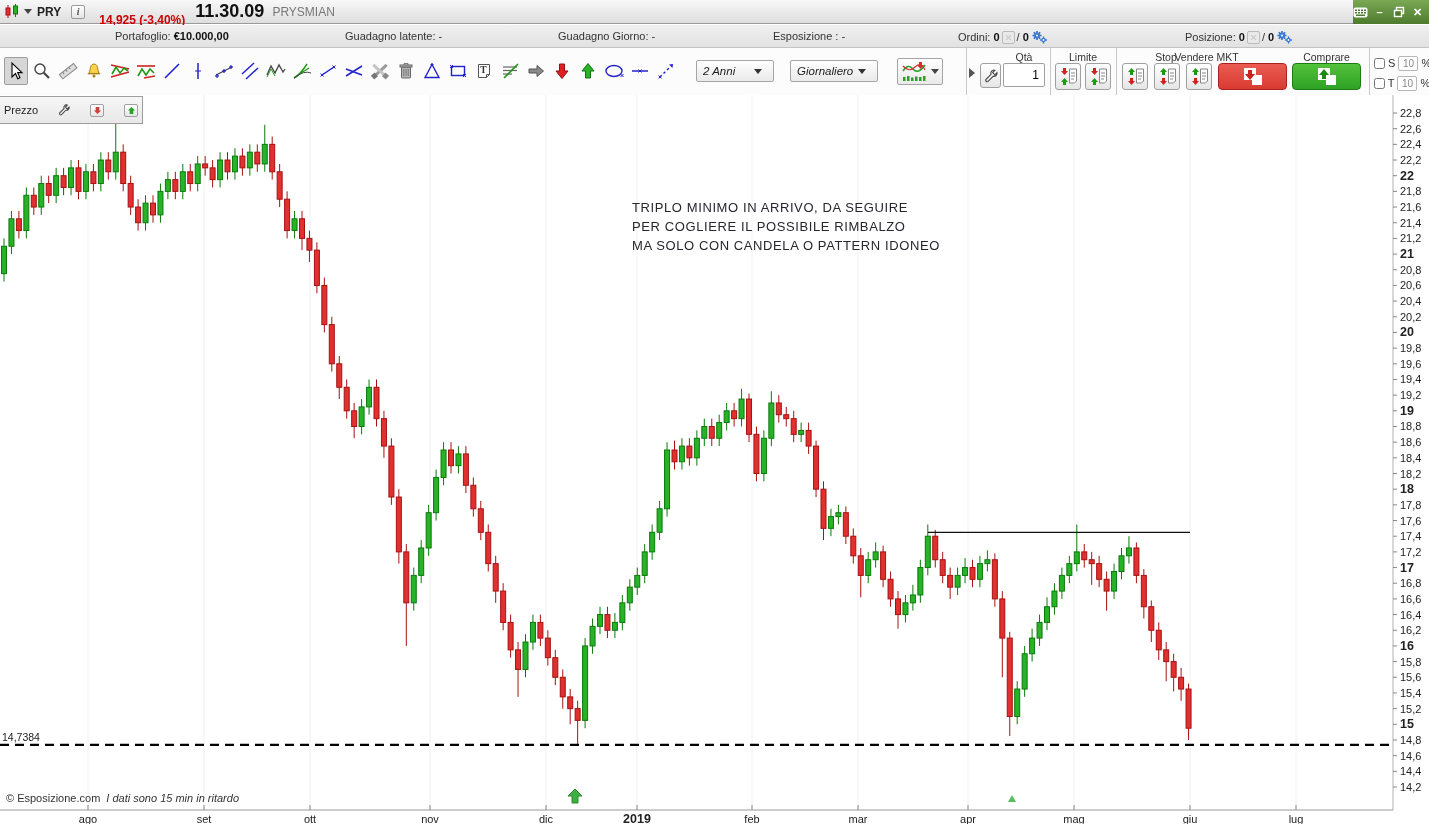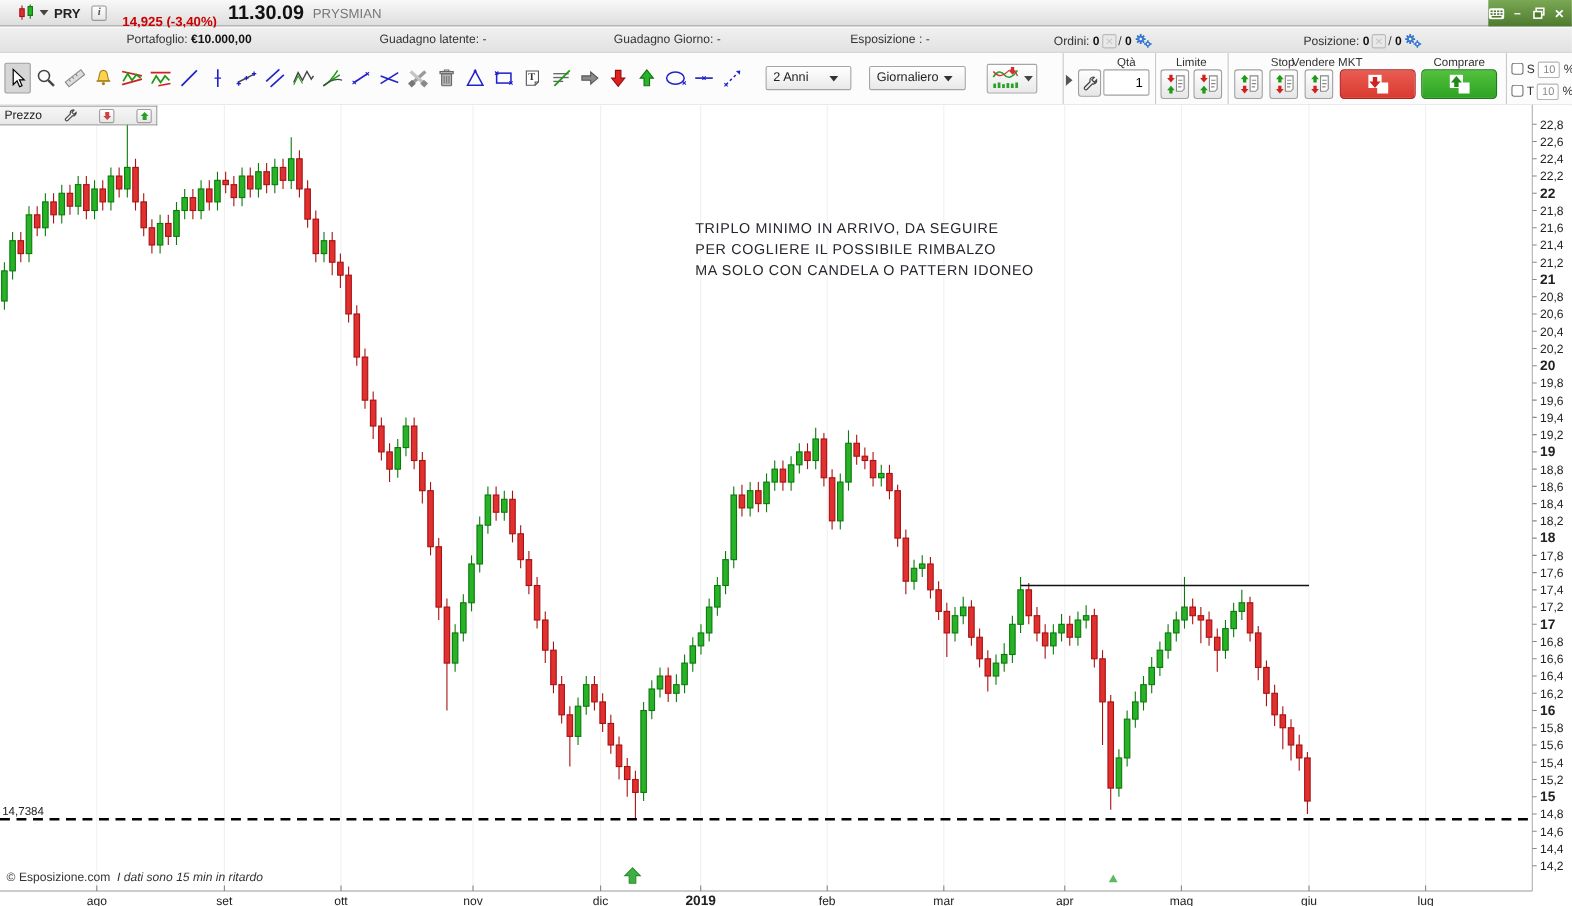--- a/index.html
+++ b/index.html
@@ -2,21 +2,21 @@
 <html><head>
 <meta charset="utf-8">
 <style>
   * { box-sizing: border-box; margin: 0; padding: 0; }
   html,body { width:1429px; height:824px; overflow:hidden; }
   body { font-family:"Liberation Sans", sans-serif; background:#fff; position:relative; font-size:11px; color:#333; }
 
   
   .titlebar { position:absolute; left:0; top:0; width:1429px; height:24px;
     background:linear-gradient(#f8f8f8,#dedede); border-bottom:1px solid #9a9a9a;
-    display:flex; align-items:center; padding-left:16px; }
+    display:flex; align-items:center; padding-left:4px; }
   .titlebar .logo { width:17px; height:17px; display:inline-block; }
   .caret-down { width:0; height:0; border-left:4px solid transparent; border-right:4px solid transparent;
     border-top:5px solid #444; display:inline-block; margin:0 5px 0 3px; cursor:pointer; }
   .sym { font-size:12px; font-weight:bold; color:#222; margin-right:10px; }
   .infobtn { width:14px; height:14px; border:1px solid #9a9a9a; background:linear-gradient(#fff,#e4e4e4);
     font-size:10px; font-family:"Liberation Serif",serif; font-style:italic; font-weight:bold; color:#555;
     display:inline-flex; align-items:center; justify-content:center; margin-right:14px; border-radius:2px; }
   .quote { color:#c00; font-weight:bold; font-size:12px; margin-right:10px;margin-top:16px; }
   .time { color:#111; font-weight:bold; font-size:18px; margin-right:8px; }
   .iname { color:#777; font-size:12px; }
@@ -39,21 +39,21 @@
 
   
   .toolbar { position:absolute; left:0; top:48px; width:1429px; height:48px; background:#fcfcfc;
     border-bottom:1px solid #a8a8a8; }
   #tool-strip { position:absolute; left:4px; top:9px; display:flex; gap:2px; }
   .toolbtn { width:24px; height:28px; display:flex; align-items:center; justify-content:center;
     border:1px solid transparent; border-radius:2px; cursor:pointer; background:transparent; }
   .toolbtn.selected { background:#d6d6d6; border:1px solid #9d9d9d; }
   .dd { position:absolute; top:12px; height:22px; background:linear-gradient(#fff,#e9e9e9);
     border:1px solid #a5a5a5; border-radius:2px; display:flex; align-items:center;
-    padding:0 6px; font-size:11.5px; color:#222; cursor:pointer; }
+    padding:0 6px; font-size:11.5px; color:#222; cursor:pointer;font-style:italic; }
   .dd .caret-down { margin-left:auto; border-top-color:#333; }
   .vsep { position:absolute; top:0; width:1px; height:48px; background:#c9c9c9; }
   .grp-label { position:absolute; top:3px; font-size:10.5px; color:#333; text-align:center; }
   .ordbtn { position:absolute; top:15px; width:26px; height:27px; border:1px solid #a0a0a0; border-radius:3px;
     background:linear-gradient(#fff,#e6e6e6); display:flex; align-items:center; justify-content:center; cursor:pointer; }
   .qty-input { position:absolute; left:1003px; top:15px; width:42px; height:24px; border:1px solid #a0a0a0;
     border-radius:2px; text-align:right; padding-right:5px; font-size:12px; font-family:inherit; }
   .mktbtn { position:absolute; top:15px; width:69px; height:27px; border-radius:4px; cursor:pointer;
     display:flex; align-items:center; justify-content:center; }
   .sellbtn { left:1218px; background:linear-gradient(#ea5c52,#d93a30); border:1px solid #a92420; }
@@ -64,21 +64,21 @@
     font-size:10px; color:#888; font-family:inherit; padding:0; }
   .wrenchbtn { position:absolute; left:980px; top:15px; width:21px; height:25px; border:1px solid #a0a0a0;
     border-radius:3px; background:linear-gradient(#fff,#e6e6e6); display:flex; align-items:center; justify-content:center; cursor:pointer;}
   .panel-arrow { position:absolute; left:969px; top:20px; width:0; height:0; border-top:5px solid transparent;
     border-bottom:5px solid transparent; border-left:6px solid #555; cursor:pointer; }
   .charttypebtn { position:absolute; left:897px; top:10px; width:46px; height:27px; border:1px solid #a5a5a5;
     border-radius:2px; background:linear-gradient(#fff,#e9e9e9); display:flex; align-items:center; cursor:pointer; }
 
   
   #chart-wrap { position:absolute; left:0; top:95px; width:1429px; height:729px; background:#fff; }
-  .prezzo-tab { position:absolute; left:0; top:1px; height:18px; background:linear-gradient(#f6f6f6,#e8e8e8);
+  .prezzo-tab { position:absolute; left:0; top:1px; height:28px; background:linear-gradient(#f6f6f6,#e8e8e8);
     border:1px solid #9d9d9d; border-left:none; display:flex; align-items:center; gap:20px; padding:0 4px; z-index:5; }
   .prezzo-tab .lbl { font-size:11px; color:#222; }
   .tab-mini { width:14px; height:13px; border:1px solid #a0a0a0; background:linear-gradient(#fff,#e6e6e6);
     display:inline-flex; align-items:center; justify-content:center; border-radius:2px; cursor:pointer; }
   .copyright { position:absolute; left:6px; top:697px; font-size:11px; color:#333; z-index:4; white-space:nowrap; }
   .copyright .delay { font-style:italic; margin-left:6px; }
 </style>
 </head>
 <body>
 

